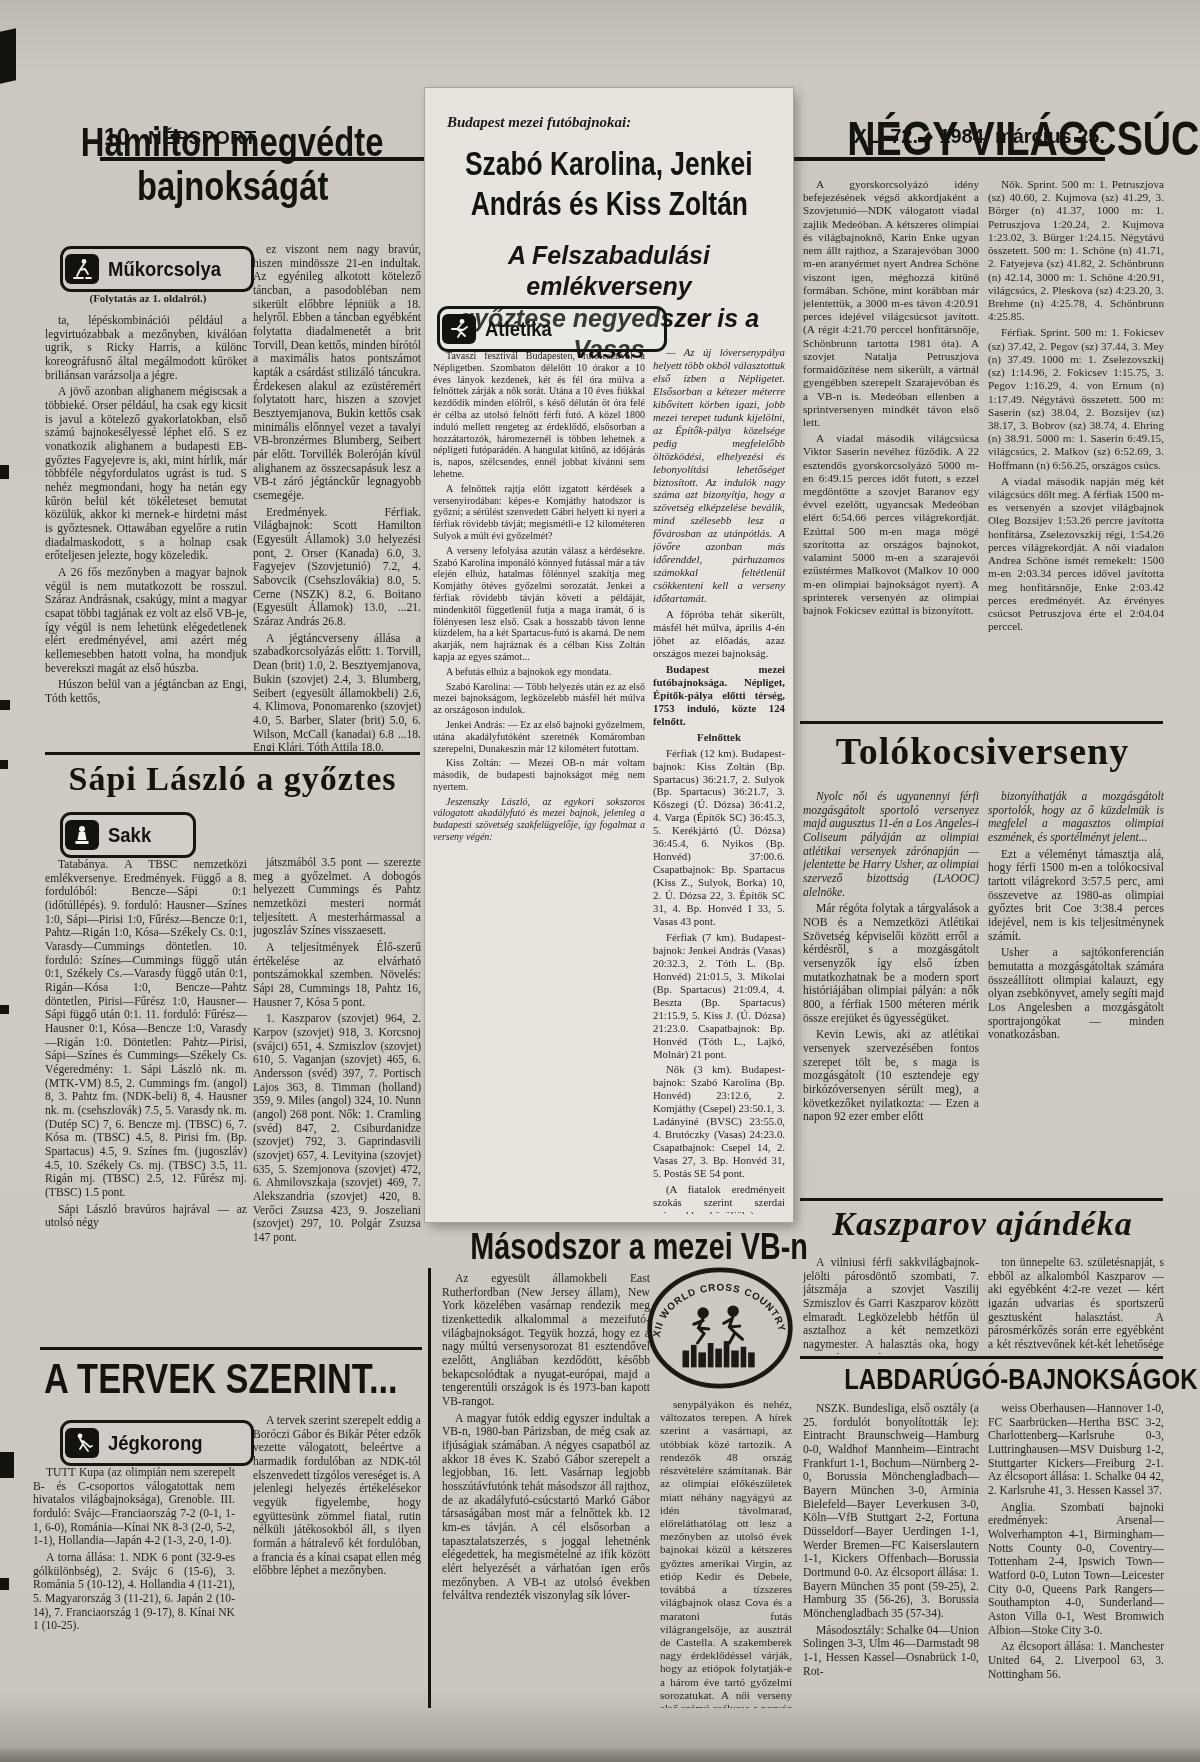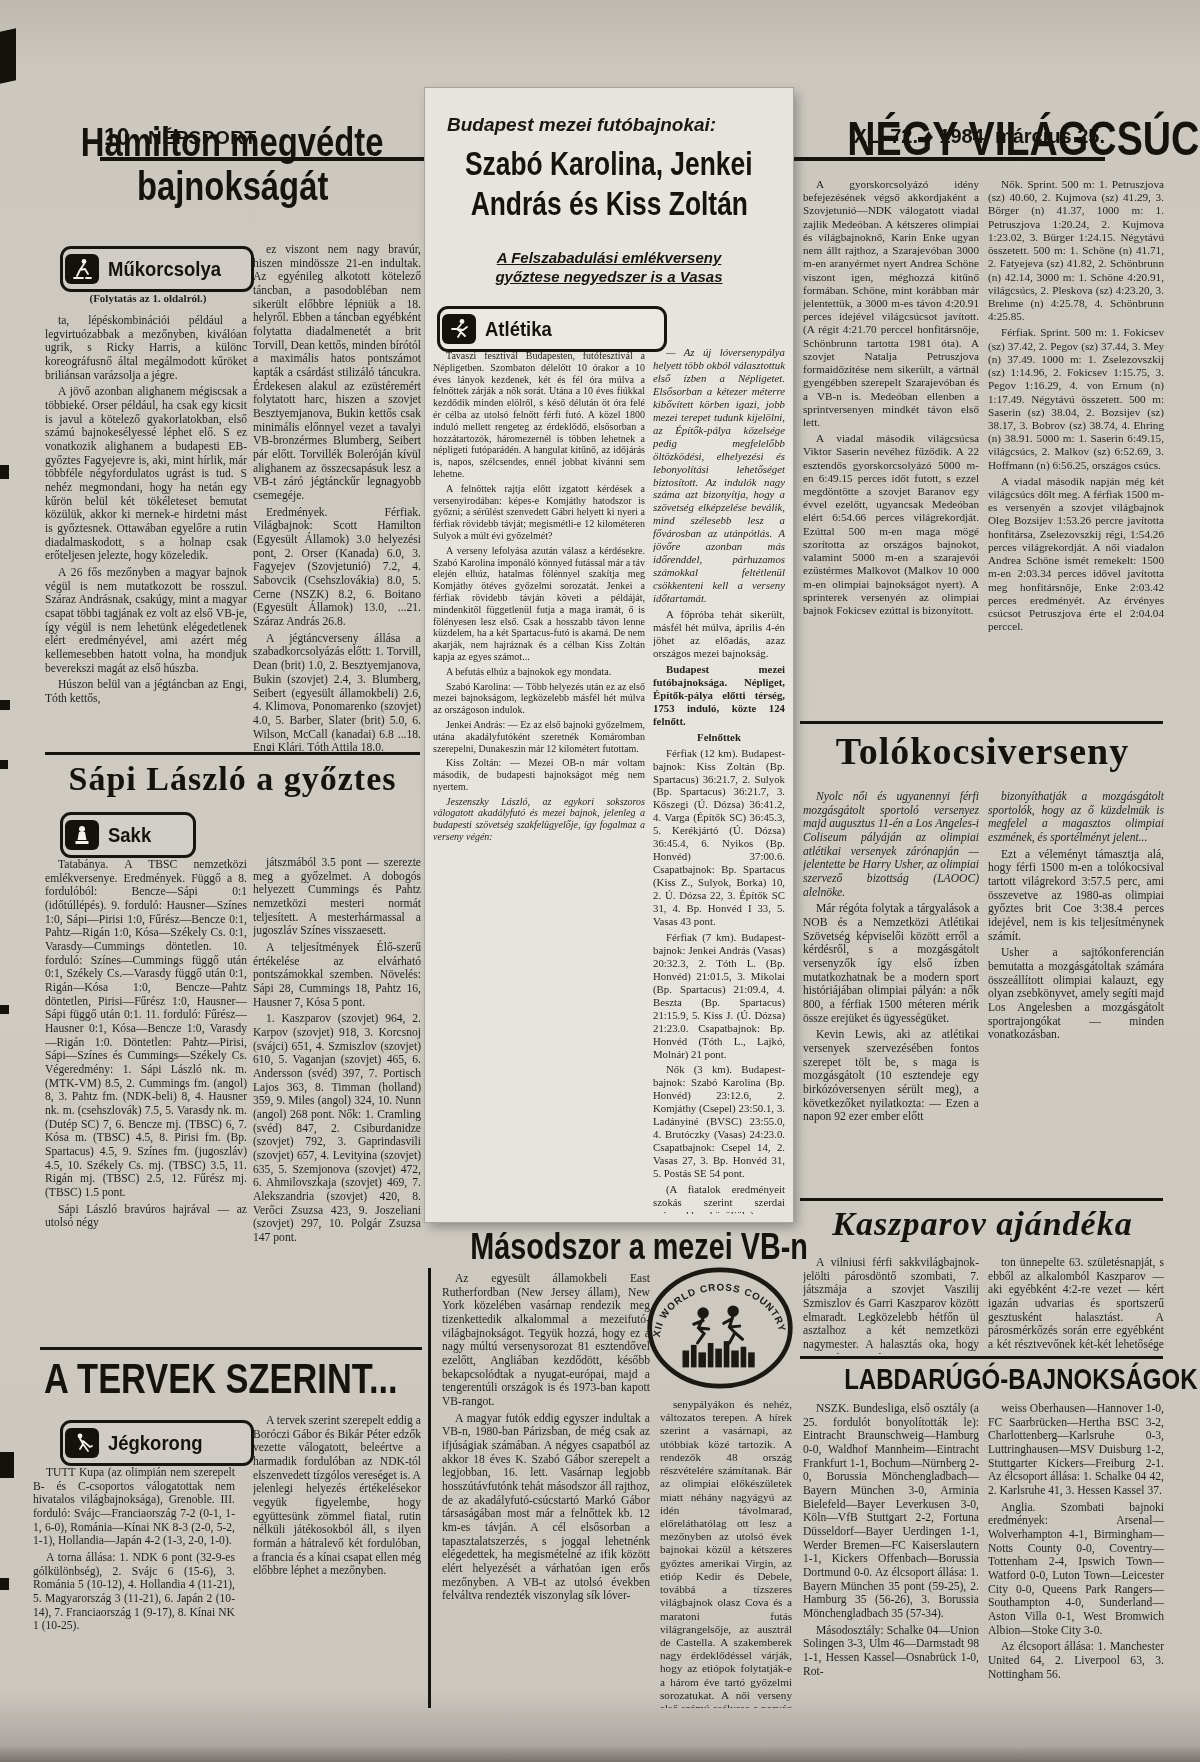--- a/index.html
+++ b/index.html
@@ -124,26 +124,26 @@
 
   <div class="abs txt" style="left:33px;top:1466px;width:202px;height:288px;">
       <p>TUTT Kupa (az olimpián nem szerepelt B- és C-csoportos válogatottak nem hivatalos világbajnoksága), Grenoble. III. forduló: Svájc—Franciaország 7-2 (0-1, 1-1, 6-0), Románia—Kínai NK 8-3 (2-0, 5-2, 1-1), Hollandia—Japán 4-2 (1-3, 2-0, 1-0).</p>
       <p>A torna állása: 1. NDK 6 pont (32-9-es gólkülönbség), 2. Svájc 6 (15-6), 3. Románia 5 (10-12), 4. Hollandia 4 (11-21), 5. Magyarország 3 (11-21), 6. Japán 2 (10-14), 7. Franciaország 1 (9-17), 8. Kínai NK 1 (10-25).</p>
     </div>
   <div class="abs txt" style="left:253px;top:1414px;width:168px;height:340px;">
       <p>A tervek szerint szerepelt eddig a Boróczi Gábor és Bikár Péter edzők vezette válogatott, beleértve a harmadik fordulóban az NDK-tól elszenvedett tízgólos vereséget is. A jelenlegi helyezés értékelésekor vegyük figyelembe, hogy együttesünk zömmel fiatal, rutin nélküli játékosokból áll, s ilyen formán a hátralevő két fordulóban, a francia és a kínai csapat ellen még előbbre léphet a mezőnyben.</p>
     </div>
 
   <div class="panel">
-    <div class="abs kicker" style="left:22px;top:26px;font-size:19px;">Budapest mezei futóbajnokai:</div>
+    <div class="abs kicker" style="left:22px;top:26px;font-size:15px;font-family:Liberation Serif, serif;">Budapest mezei futóbajnokai:</div>
     <div class="abs ctr cond" style="left:0;top:56px;width:100%;font-size:33px;line-height:1.2;">
       <div><span class="sqz">Szabó Karolina, Jenkei</span></div>
       <div><span class="sqz">András és Kiss Zoltán</span></div>
     </div>
-    <div class="abs ctr" style="left:0;top:161px;width:100%;font-family:'Liberation Sans',sans-serif;font-style:italic;font-weight:bold;font-size:15px;line-height:1.25;color:#17150f;text-decoration:underline;">
+    <div class="abs ctr" style="left:0;top:152px;width:100%;font-family:'Liberation Sans',sans-serif;font-style:italic;font-weight:bold;font-size:25px;line-height:1.25;color:#17150f;">
       <div>A Felszabadulási emlékverseny</div>
       <div>győztese negyedszer is a Vasas</div>
     </div>
     <div class="badge" style="left:12px;top:218px;width:212px;background:rgba(255,255,255,.15);align-items:center;">
       <span class="ic">
         <svg width="24" height="24" viewBox="0 0 24 24">
             <circle cx="15" cy="4.5" r="2.4" fill="#f3f1ea"></circle>
             <path d="M14 7.5 L10 12 L14 15 L11 20 M10 12 L16 13 L20 10 M14 15 L18 19 M5 12 L10 12" stroke="#f3f1ea" stroke-width="1.8" fill="none" stroke-linecap="round"></path>
           </svg>
       </span>

